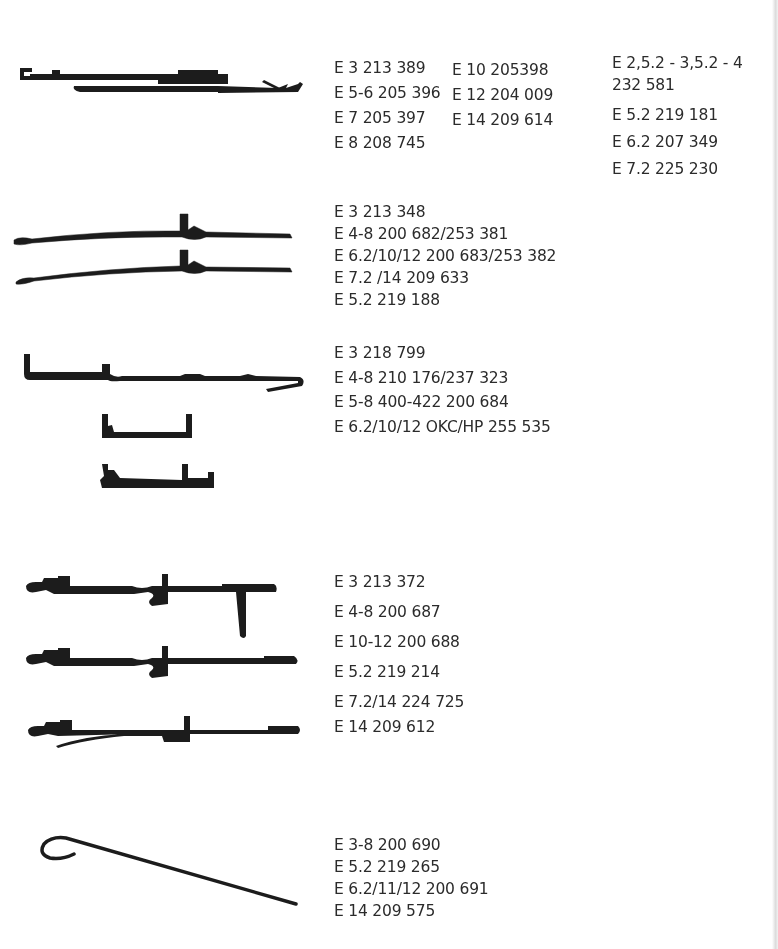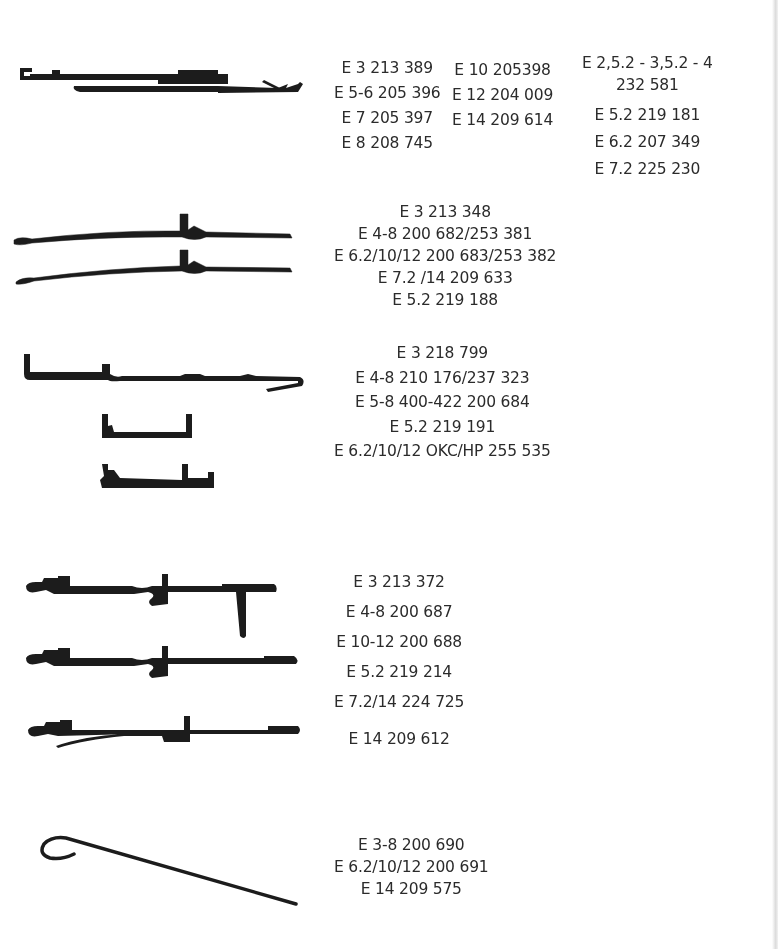--- a/index.html
+++ b/index.html
@@ -8,21 +8,21 @@
       background: #ffffff;
       font-family: "DejaVu Sans", "Liberation Sans", sans-serif;
       color: #2b2b2b;
     }
     .right-edge {
       position: absolute; top: 0; right: 0; width: 6px; height: 949px;
       background: linear-gradient(to right, #ffffff, #dcdcdc 60%, #f2f2f2);
     }
     .part-img { position: absolute; }
     .txt { position: absolute; font-size: 15.5px; line-height: 22px; white-space: nowrap; letter-spacing: -0.2px; }
-    .line { display: block; text-align: center; }
+    .line { display: block; }
     .gap { margin-bottom: 3px; }
   </style>
 </head>
 <body>
 
 <div class="right-edge"></div>
 
 <svg class="part-img" style="left:18px;top:62px" width="290" height="36" viewBox="0 0 290 36">
   <g fill="#1c1c1c">
     <path d="M2 6 L14 6 L14 10 L6 10 L6 14 L12 14 L12 18 L2 18 Z"></path>
@@ -39,21 +39,21 @@
   <span class="line gap">E 3  213 389</span>
   <span class="line gap">E 5-6  205 396</span>
   <span class="line gap">E 7  205 397</span>
   <span class="line">E 8  208 745</span>
 </div>
 <div class="txt" style="left:452px;top:59px">
   <span class="line gap">E 10  205398</span>
   <span class="line gap">E 12  204 009</span>
   <span class="line">E 14  209 614</span>
 </div>
-<div class="txt" style="left:582px;top:52px">
+<div class="txt" style="left:612px;top:52px">
   <span class="line">E 2,5.2 - 3,5.2 - 4</span>
   <span class="line" style="margin-bottom:8px">232 581</span>
   <span class="line" style="margin-bottom:5px">E 5.2  219 181</span>
   <span class="line" style="margin-bottom:5px">E 6.2  207 349</span>
   <span class="line">E 7.2  225 230</span>
 </div>
 
 <svg class="part-img" style="left:10px;top:210px" width="290" height="80" viewBox="0 0 290 80">
   <g fill="#1c1c1c" stroke="#1c1c1c">
     <path d="M4 30 Q10 26 22 29 Q100 20 170 21 L170 4 L178 4 L178 20 L184 16 L196 22 L280 24 L282 28 L196 27 Q185 32 172 27 Q100 26 22 33 Q10 36 4 34 Z" stroke-width="0.5"></path>
@@ -76,40 +76,40 @@
 <svg class="part-img" style="left:98px;top:410px" width="130" height="85" viewBox="0 0 130 85">
   <g fill="#1c1c1c">
     <path d="M4 4 L10 4 L10 16 L14 15 L16 22 L88 22 L88 4 L94 4 L94 28 L4 28 Z"></path>
     <path d="M4 54 L10 54 L10 60 L16 60 L22 68 L84 70 L84 54 L90 54 L90 68 L110 68 L110 62 L116 62 L116 78 L4 78 L2 70 L6 66 Z"></path>
   </g>
 </svg>
 <div class="txt" style="left:334px;top:342px">
   <span class="line" style="margin-bottom:2.5px">E 3  218 799</span>
   <span class="line" style="margin-bottom:2.5px">E 4-8  210 176/237 323</span>
   <span class="line" style="margin-bottom:2.5px">E 5-8 400-422  200 684</span>
-  <span class="line" style="margin-bottom:2.5px">E 5.2  219 191</span>
   <span class="line" style="margin-bottom:2.5px">E 6.2/10/12 OKC/HP  255 535</span>
 </div>
 
 <svg class="part-img" style="left:24px;top:570px" width="280" height="180" viewBox="0 0 280 180">
   <g fill="#1c1c1c">
     <path d="M2 16 Q4 12 12 12 L18 12 L20 8 L34 8 L34 6 L46 6 L46 16 L108 16 Q118 20 128 16 L138 16 L138 4 L144 4 L144 16 L198 16 L198 14 L210 14 L250 14 Q254 16 252 22 L222 22 L222 66 Q220 70 216 66 L212 22 L144 22 L144 34 L128 36 Q122 32 128 28 Q132 24 124 22 L110 24 L30 24 L22 20 L12 22 Q2 24 2 16 Z"></path>
     <path d="M2 88 Q4 84 12 84 L18 84 L20 80 L34 80 L34 78 L46 78 L46 88 L108 88 Q118 92 128 88 L138 88 L138 76 L144 76 L144 88 L240 88 L240 86 L270 86 Q276 90 272 94 L144 94 L144 106 L128 108 Q122 104 128 100 Q132 96 124 94 L110 96 L30 96 L22 92 L12 94 Q2 96 2 88 Z"></path>
     <path d="M4 160 Q6 156 14 156 L20 156 L22 152 L36 152 L36 150 L48 150 L48 160 L160 160 L160 146 L166 146 L166 160 L244 160 L244 156 L274 156 Q278 160 274 164 L166 164 L166 172 L140 172 L138 166 L100 166 Q60 170 34 178 L32 176 Q60 166 100 164 L110 164 L34 166 L24 164 L14 166 Q4 168 4 160 Z"></path>
   </g>
 </svg>
 <div class="txt" style="left:334px;top:571px">
   <span class="line" style="margin-bottom:8px">E 3  213 372</span>
   <span class="line" style="margin-bottom:8px">E 4-8  200 687</span>
   <span class="line" style="margin-bottom:8px">E 10-12  200 688</span>
   <span class="line" style="margin-bottom:8px">E 5.2  219 214</span>
-  <span class="line" style="margin-bottom:15px">E 7.2/14  224 725</span>
+  <span class="line" style="margin-bottom:3px">E 7.2/14  224 725</span>
   <span class="line"> E 14  209 612</span>
 </div>
 
 <svg class="part-img" style="left:36px;top:830px" width="270" height="80" viewBox="0 0 270 80">
   <path d="M38 24 Q26 30 14 28 Q2 24 8 14 Q16 6 30 8 L260 74" fill="none" stroke="#1c1c1c" stroke-width="3.5" stroke-linecap="round"></path>
 </svg>
 <div class="txt" style="left:334px;top:834px">
   <span class="line">E 3-8  200 690</span>
-  <span class="line">E 6.2/10/12  200 691</span>
+  <span class="line">E 5.2  219 265</span>
+  <span class="line">E 6.2/11/12  200 691</span>
   <span class="line">E 14  209 575</span>
 </div>
 
 </body></html>

